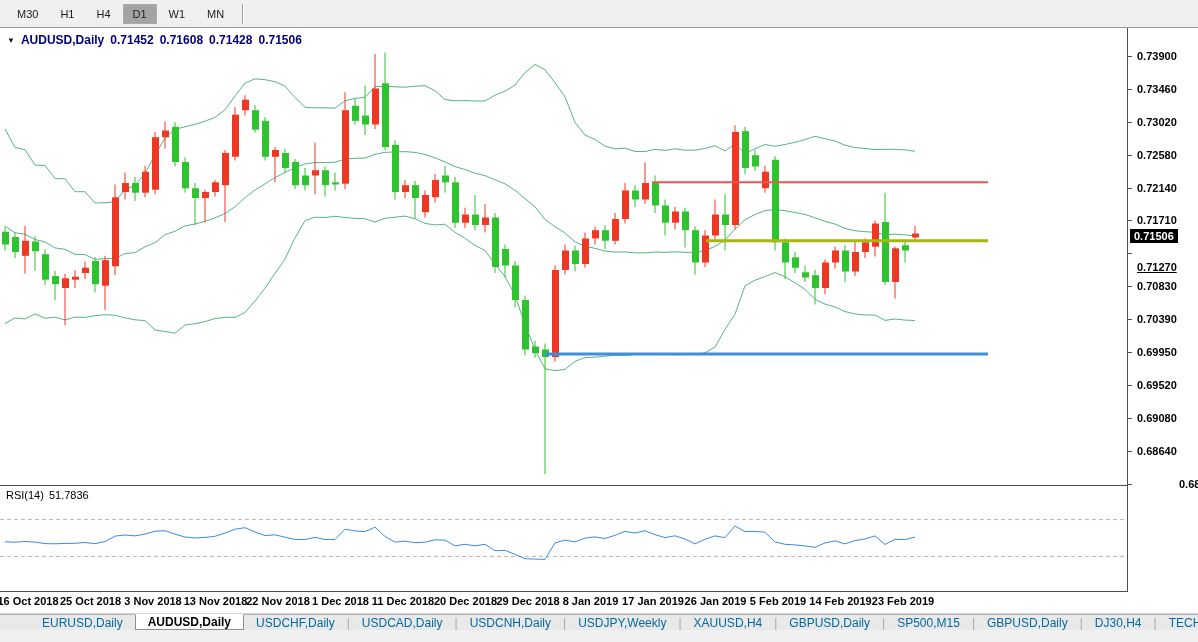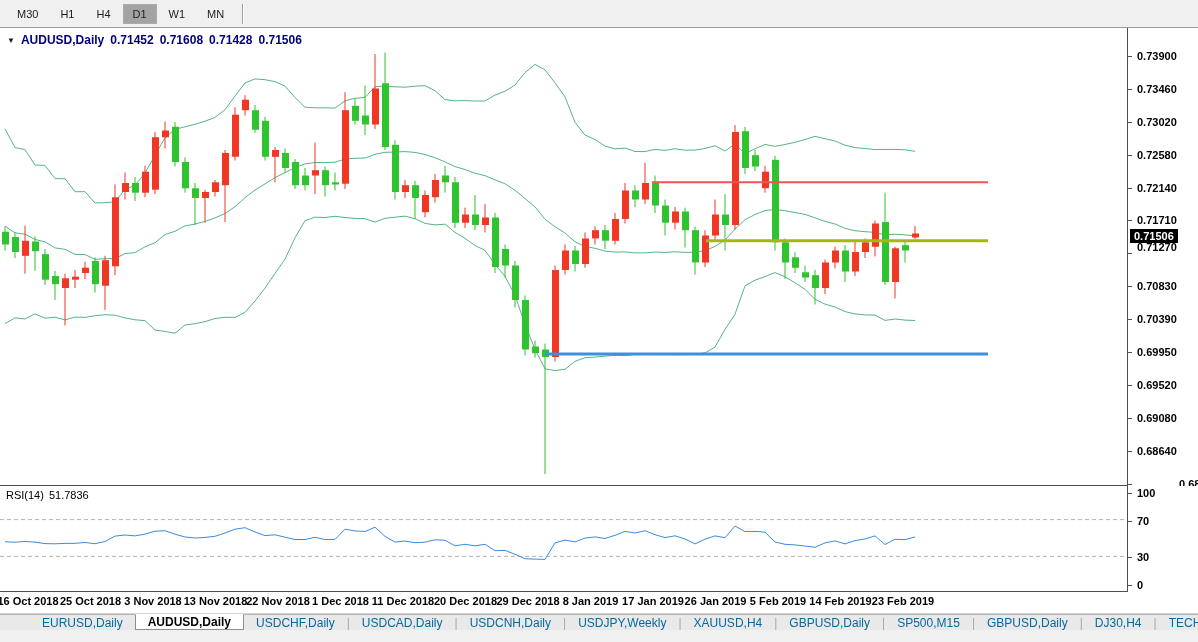--- a/index.html
+++ b/index.html
@@ -462,21 +462,21 @@
         <div class="axis-label" style="top: 61px;">0.73460</div>
         <div class="axis-tick" style="top: 94px;"></div>
         <div class="axis-label" style="top: 94px;">0.73020</div>
         <div class="axis-tick" style="top: 127px;"></div>
         <div class="axis-label" style="top: 127px;">0.72580</div>
         <div class="axis-tick" style="top: 160px;"></div>
         <div class="axis-label" style="top: 160px;">0.72140</div>
         <div class="axis-tick" style="top: 192.25px;"></div>
         <div class="axis-label" style="top: 192.25px;">0.71710</div>
         <div class="axis-tick" style="top: 225.25px;"></div>
-        <div class="axis-label" style="top: 219px;">0.71270</div>
+        <div class="axis-label" style="top: 239px; text-decoration: underline;">0.71270</div>
         <div class="axis-tick" style="top: 258.25px;"></div>
         <div class="axis-label" style="top: 258.25px;">0.70830</div>
         <div class="axis-tick" style="top: 291.25px;"></div>
         <div class="axis-label" style="top: 291.25px;">0.70390</div>
         <div class="axis-tick" style="top: 324.25px;"></div>
         <div class="axis-label" style="top: 324.25px;">0.69950</div>
         <div class="axis-tick" style="top: 356.5px;"></div>
         <div class="axis-label" style="top: 356.5px;">0.69520</div>
         <div class="axis-tick" style="top: 389.5px;"></div>
         <div class="axis-label" style="top: 389.5px;">0.69080</div>
@@ -493,30 +493,20 @@
       <div class="rsi-label">
         <span>RSI(14)</span>
         <span>51.7836</span>
       </div>
       <svg id="rsi-svg" width="1126" height="104">
           <line x1="0" x2="1126" y1="33.6" y2="33.6" stroke="#b4b4b4" stroke-width="1" stroke-dasharray="4 3"></line>
           <line x1="0" x2="1126" y1="70.4" y2="70.4" stroke="#b4b4b4" stroke-width="1" stroke-dasharray="4 3"></line>
           <polyline points="5,55.8 15,56.2 25,55.5 35,56.1 45,57.6 55,57.8 65,57.4 75,57.3 85,56.5 95,57.7 105,55.5 115,50.1 125,49.0 135,49.9 145,48.1 155,45.2 165,44.7 175,48.2 185,51.0 195,52.0 205,51.4 215,50.3 225,47.0 235,43.2 245,41.7 255,46.0 265,49.6 275,48.8 285,51.2 295,53.5 305,53.5 315,51.3 325,53.5 335,53.4 345,43.2 355,44.9 365,45.6 375,41.2 385,50.4 395,56.1 405,55.1 415,56.7 425,56.2 435,53.8 445,54.2 455,59.8 465,58.3 475,59.8 485,58.3 495,64.7 505,64.4 515,68.3 525,72.7 535,73.1 545,73.4 555,56.9 565,54.1 575,55.9 585,52.1 595,50.9 605,52.5 615,49.3 625,45.4 635,47.0 645,44.7 655,48.7 665,51.6 675,49.8 685,53.0 695,57.9 705,53.2 715,49.9 725,51.7 735,40.0 745,45.6 755,45.4 765,46.2 775,56.0 785,58.3 795,58.9 805,60.0 815,61.3 825,56.9 835,54.9 845,57.9 855,54.6 865,53.0 875,49.9 885,58.5 895,53.3 905,53.6 915,51.0 " fill="none" stroke="#3b8ce0" stroke-width="1"></polyline>
         </svg>
     </div>
-    <div class="rsi-axis" id="rsi-axis">
-        <div class="axis-label" style="top: 7px;">100</div>
-        <div class="axis-tick" style="top: 7px;"></div>
-        <div class="axis-label" style="top: 34.6px;">70</div>
-        <div class="axis-tick" style="top: 34.6px;"></div>
-        <div class="axis-label" style="top: 71.4px;">30</div>
-        <div class="axis-tick" style="top: 71.4px;"></div>
-        <div class="axis-label" style="top: 99px;">0</div>
-        <div class="axis-tick" style="top: 99px;"></div>
-      </div>
   </div>
 
   <div class="time-axis" id="time-axis">
       <div class="date-label" style="left: 28px;">16 Oct 2018</div>
       <div class="date-label" style="left: 90.5px;">25 Oct 2018</div>
       <div class="date-label" style="left: 153px;">3 Nov 2018</div>
       <div class="date-label" style="left: 215.5px;">13 Nov 2018</div>
       <div class="date-label" style="left: 278px;">22 Nov 2018</div>
       <div class="date-label" style="left: 340.5px;">1 Dec 2018</div>
       <div class="date-label" style="left: 403px;">11 Dec 2018</div>

